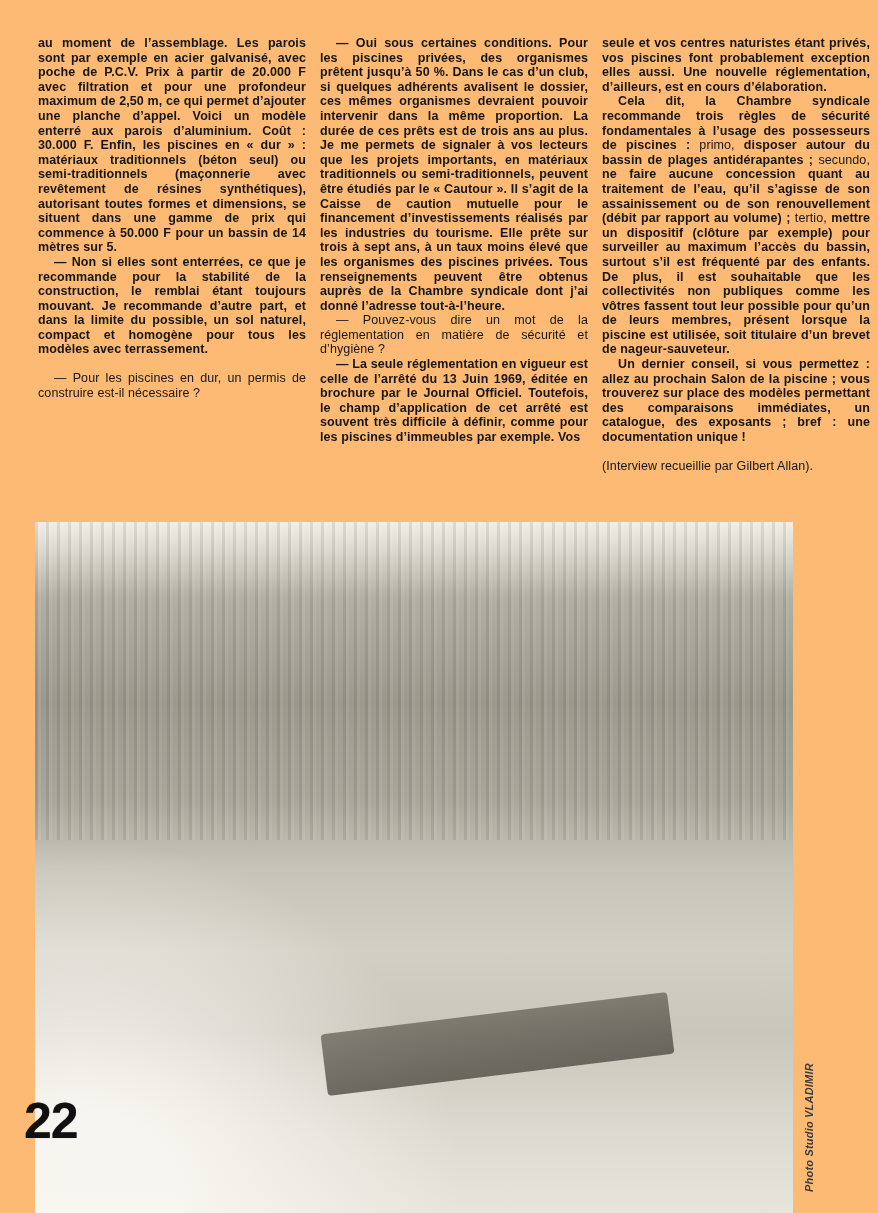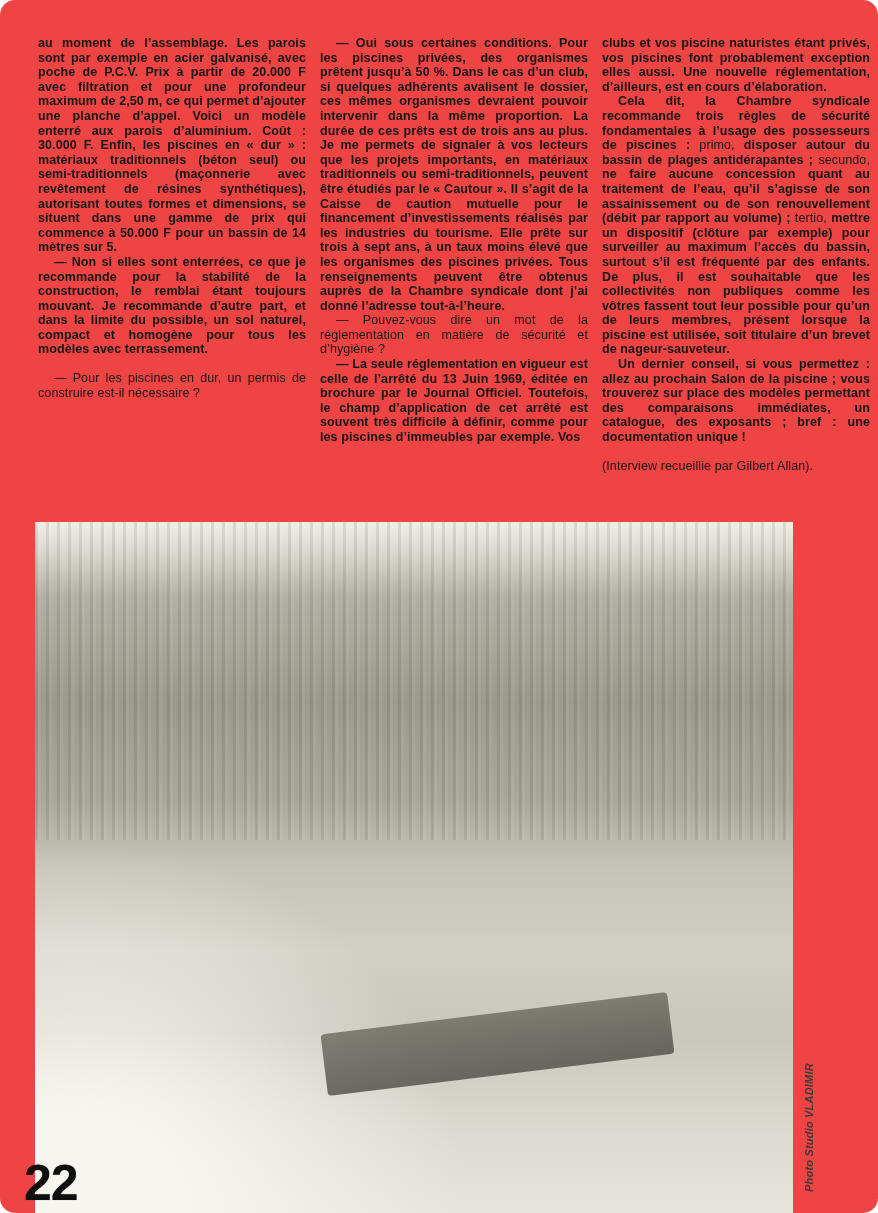--- a/index.html
+++ b/index.html
@@ -1,23 +1,22 @@
 <!DOCTYPE html>
 <html><head>
 <meta charset="utf-8">
 <style>
   html,body{margin:0;padding:0;}
   .page{
     position:relative;
     width:878px;height:1213px;
-    background:#ef4444;
+    background:#fdba74;
     font-family:"Liberation Sans", sans-serif;
     color:#161616;
     overflow:hidden;
-    border-radius:15px;
   }
   
   .columns{
     position:absolute;left:38px;top:36px;width:832px;
     display:flex;gap:14px;
   }
   .col{
     width:268px;
     font-size:12.5px;line-height:14.6px;
     font-weight:bold;
@@ -48,21 +47,21 @@
     background:linear-gradient(180deg,#6b685e,#4e4c44);
     transform:rotate(-7deg);border-radius:4px;opacity:0.8;
   }
   .photo-credit{
     position:absolute;left:803px;top:1192px;
     transform:rotate(-90deg);transform-origin:0 0;
     font-size:11px;font-style:italic;font-weight:bold;color:#3a3a3a;
     white-space:nowrap;letter-spacing:0.2px;
   }
   .page-number{
-    position:absolute;left:24px;top:1154px;
+    position:absolute;left:24px;top:1092px;
     font-size:50px;font-weight:bold;letter-spacing:-1px;color:#101010;
     text-shadow:0 0 1px rgba(0,0,0,0.35);
   }
 </style>
 </head>
 <body>
 
 <div class="page">
 
   <div class="columns">
@@ -70,21 +69,21 @@
         <p class="para">au moment de l’assemblage. Les parois sont par exemple en acier galvanisé, avec poche de P.C.V. Prix à partir de 20.000 F avec filtration et pour une profondeur maximum de 2,50 m, ce qui permet d’ajouter une planche d’appel. Voici un modèle enterré aux parois d’aluminium. Coût : 30.000 F. Enfin, les piscines en « dur » : matériaux traditionnels (béton seul) ou semi-traditionnels (maçonnerie avec revêtement de résines synthétiques), autorisant toutes formes et dimensions, se situent dans une gamme de prix qui commence à 50.000 F pour un bassin de 14 mètres sur 5.</p>
         <p class="para indent">— Non si elles sont enterrées, ce que je recommande pour la stabilité de la construction, le remblai étant toujours mouvant. Je recommande d’autre part, et dans la limite du possible, un sol naturel, compact et homogène pour tous les modèles avec terrassement.</p>
         <p class="para regular indent gap">— Pour les piscines en dur, un permis de construire est-il nécessaire ?</p>
       </div>
       <div class="col">
         <p class="para indent">— Oui sous certaines conditions. Pour les piscines privées, des organismes prêtent jusqu’à 50 %. Dans le cas d’un club, si quelques adhérents avalisent le dossier, ces mêmes organismes devraient pouvoir intervenir dans la même proportion. La durée de ces prêts est de trois ans au plus. Je me permets de signaler à vos lecteurs que les projets importants, en matériaux traditionnels ou semi-traditionnels, peuvent être étudiés par le « Cautour ». Il s’agit de la Caisse de caution mutuelle pour le financement d’investissements réalisés par les industries du tourisme. Elle prête sur trois à sept ans, à un taux moins élevé que les organismes des piscines privées. Tous renseignements peuvent être obtenus auprès de la Chambre syndicale dont j’ai donné l’adresse tout-à-l’heure.</p>
         <p class="para regular indent">— Pouvez-vous dire un mot de la réglementation en matière de sécurité et d’hygiène ?</p>
         <p class="para indent">— La seule réglementation en vigueur est celle de l’arrêté du 13 Juin 1969, éditée en brochure par le Journal Officiel. Toutefois, le champ d’application de cet arrêté est souvent très difficile à définir, comme pour les piscines d’immeubles par exemple. Vos</p>
       </div>
       <div class="col">
-        <p class="para">clubs et vos piscine naturistes étant privés, vos piscines font probablement exception elles aussi. Une nouvelle réglementation, d’ailleurs, est en cours d’élaboration.</p>
+        <p class="para">seule et vos centres naturistes étant privés, vos piscines font probablement exception elles aussi. Une nouvelle réglementation, d’ailleurs, est en cours d’élaboration.</p>
         <p class="para indent"><span>Cela dit, la Chambre syndicale recommande trois règles de sécurité fondamentales à l’usage des possesseurs de piscines : </span><span class="regular">primo,</span><span> disposer autour du bassin de plages antidérapantes ; </span><span class="regular">secundo,</span><span> ne faire aucune concession quant au traitement de l’eau, qu’il s’agisse de son assainissement ou de son renouvellement (débit par rapport au volume) ; </span><span class="regular">tertio,</span><span> mettre un dispositif (clôture par exemple) pour surveiller au maximum l’accès du bassin, surtout s’il est fréquenté par des enfants. De plus, il est souhaitable que les collectivités non publiques comme les vôtres fassent tout leur possible pour qu’un de leurs membres, présent lorsque la piscine est utilisée, soit titulaire d’un brevet de nageur-sauveteur.</span></p>
         <p class="para indent">Un dernier conseil, si vous permettez : allez au prochain Salon de la piscine ; vous trouverez sur place des modèles permettant des comparaisons immédiates, un catalogue, des exposants ; bref : une documentation unique !</p>
         <p class="para regular gap right">(Interview recueillie par Gilbert Allan).</p>
       </div>
     </div>
 
   <div class="photo-block"></div>
 
   <div class="photo-credit">Photo Studio VLADIMIR</div>
 

